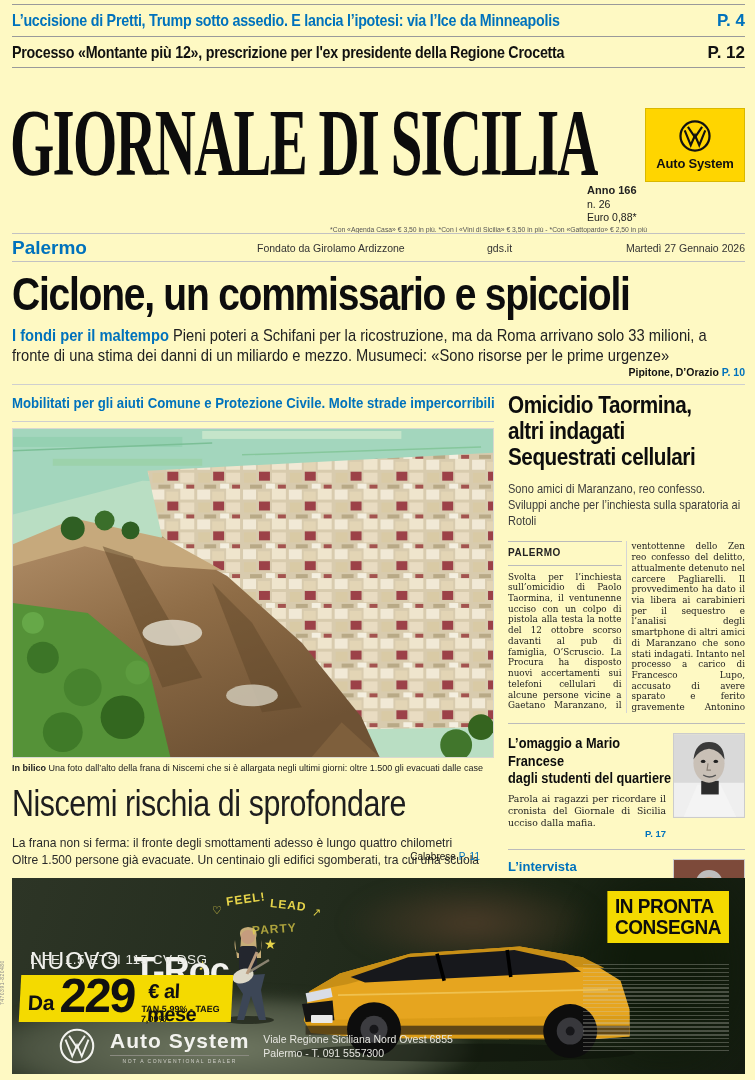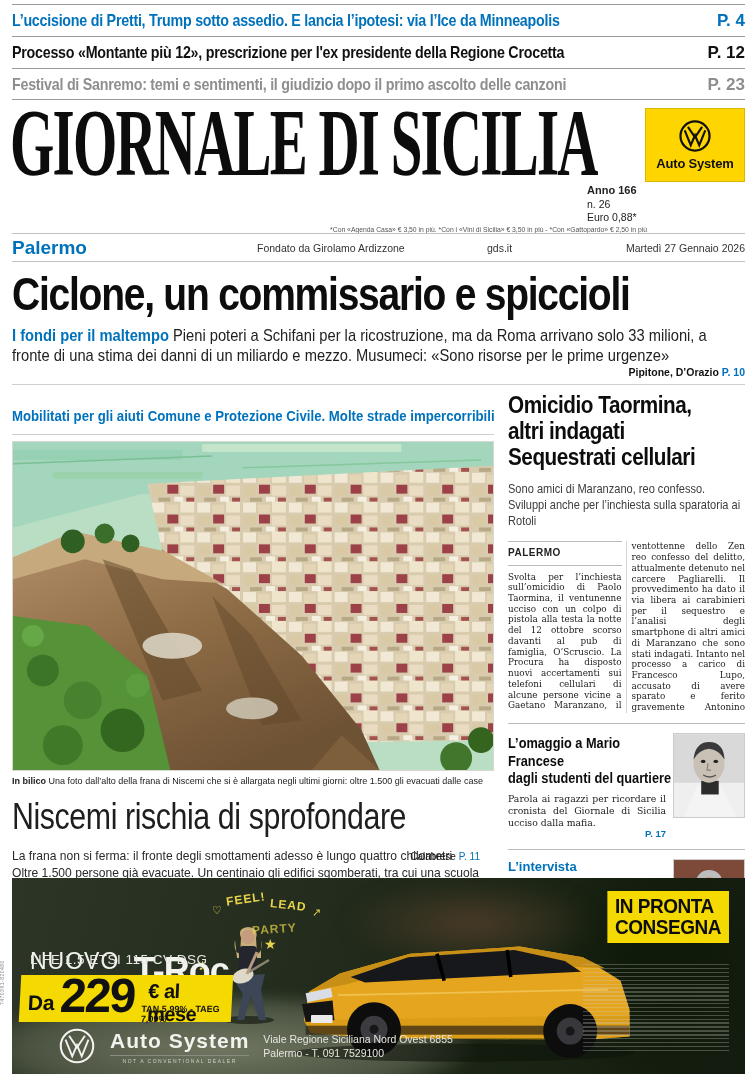--- a/index.html
+++ b/index.html
@@ -1,17 +1,17 @@
 <!DOCTYPE html>
 <html lang="it"><head>
 <meta charset="utf-8">
 <style>
   * { margin:0; padding:0; box-sizing:border-box; }
   html,body { background:#e8e8e8; }
-  .page { position:relative; width:755px; height:1080px; background:#ffffff; margin:0 auto;
+  .page { position:relative; width:755px; height:1080px; background:#fef9c3; margin:0 auto;
           overflow:hidden; font-family:"Liberation Sans", sans-serif; color:#1a1a1a; }
 
   
   .topstrip { position:absolute; left:12px; right:10px; top:4px; }
   .ts-row { position:relative; height:32px; border-top:1px solid #9a9a9a; }
   .ts-row:last-child { border-bottom:1px solid #9a9a9a; }
   .ts-text { position:absolute; left:0; top:6px; font-size:17px; font-weight:bold; white-space:nowrap;
              letter-spacing:-0.3px; transform:scaleX(.84); transform-origin:left top; width:860px; }
   .ts-page { position:absolute; right:0; top:6px; font-size:17px; font-weight:bold; }
   .c-blue { color:#0072bc; } .c-black { color:#111; } .c-gray { color:#8e8e8e; }
@@ -43,21 +43,21 @@
              letter-spacing:-1.5px; transform:scaleX(.83); transform-origin:left top; color:#0d0d0d; }
   .lead-dek { position:absolute; left:12px; top:326px; width:845px; font-size:17px; line-height:1.18;
               color:#222; transform:scaleX(.865); transform-origin:left top; }
   .lead-dek .kick { color:#0072bc; font-weight:bold; }
   .lead-by { position:absolute; right:10px; top:366px; font-size:10.5px; font-weight:bold; color:#111; }
   .lead-by .pg { color:#0072bc; }
   .rule-full { position:absolute; left:12px; right:10px; top:384px; border-top:1px solid #cfcfcf; }
 
   
   .leftcol { position:absolute; left:12px; top:386px; width:482px; }
-  .kicker-bar { border-bottom:1px solid #cfcfcf; padding:8px 0 9px;margin-top:13px; }
+  .kicker-bar { border-bottom:1px solid #cfcfcf; padding:8px 0 9px; }
   .kicker-bar span { display:inline-block; font-size:15px; font-weight:bold; color:#0072bc;
                      white-space:nowrap; transform:scaleX(.88); transform-origin:left top; width:560px; }
   .photo { margin-top:6px; width:482px; height:330px; display:block; border:1px solid #d8d8d0; }
   .caption { margin-top:4px; width:525px; font-size:9.8px; color:#222; white-space:nowrap;
              transform:scaleX(.92); transform-origin:left top; }
   .caption .b { font-weight:bold; }
   .nis-hl { margin-top:10px; width:592px; font-size:37px; font-weight:400; letter-spacing:-0.5px;
             color:#1e1e1e; transform:scaleX(.82); transform-origin:left top; white-space:nowrap; }
   .nis-body { margin-top:10px; width:520px; font-size:13px; line-height:1.3; color:#2a2a2a;
               white-space:pre-line; transform:scaleX(.93); transform-origin:left top; }
@@ -132,24 +132,20 @@
 <div class="page">
 
   <div class="topstrip">
     <div class="ts-row">
       <div class="ts-text c-blue">L’uccisione di Pretti, Trump sotto assedio. E lancia l’ipotesi: via l’Ice da Minneapolis</div>
       <div class="ts-page c-blue">P. 4</div>
     </div>
     <div class="ts-row">
       <div class="ts-text c-black">Processo «Montante più 12», prescrizione per l'ex presidente della Regione Crocetta</div>
       <div class="ts-page c-black">P. 12</div>
-    </div>
-    <div class="ts-row">
-      <div class="ts-text c-gray">Festival di Sanremo: temi e sentimenti, il giudizio dopo il primo ascolto delle canzoni</div>
-      <div class="ts-page c-gray">P. 23</div>
     </div>
   </div>
 
   <div class="masthead">
     <div class="mh-title">GIORNALE DI SICILIA</div>
     <div class="sponsor">
       <svg viewBox="0 0 48 48">
         <circle cx="24" cy="24" r="20.5" fill="none" stroke="#111" stroke-width="3.2"></circle>
         <path d="M14 11 L24 26 L34 11" fill="none" stroke="#111" stroke-width="3"></path>
         <path d="M9.5 16 L18 37 L24 23 L30 37 L38.5 16" fill="none" stroke="#111" stroke-width="3"></path>
@@ -375,18 +371,18 @@
         <circle cx="24" cy="24" r="20.5" fill="none" stroke="#f2f2ee" stroke-width="2.6"></circle>
         <path d="M14 11 L24 26 L34 11" fill="none" stroke="#f2f2ee" stroke-width="2.4"></path>
         <path d="M9.5 16 L18 37 L24 23 L30 37 L38.5 16" fill="none" stroke="#f2f2ee" stroke-width="2.4"></path>
       </svg>
       <div>
         <div class="dealer-name">Auto System</div>
         <div class="dealer-tag">NOT A CONVENTIONAL DEALER</div>
       </div>
       <div class="dealer-addr">
         <div>Viale Regione Siciliana Nord Ovest 6855</div>
-        <div>Palermo - T. 091 7529100</div>
+        <div>Palermo - T. 091 5557300</div>
       </div>
     </div>
   </div>
 
 </div>
 
 </body></html>

